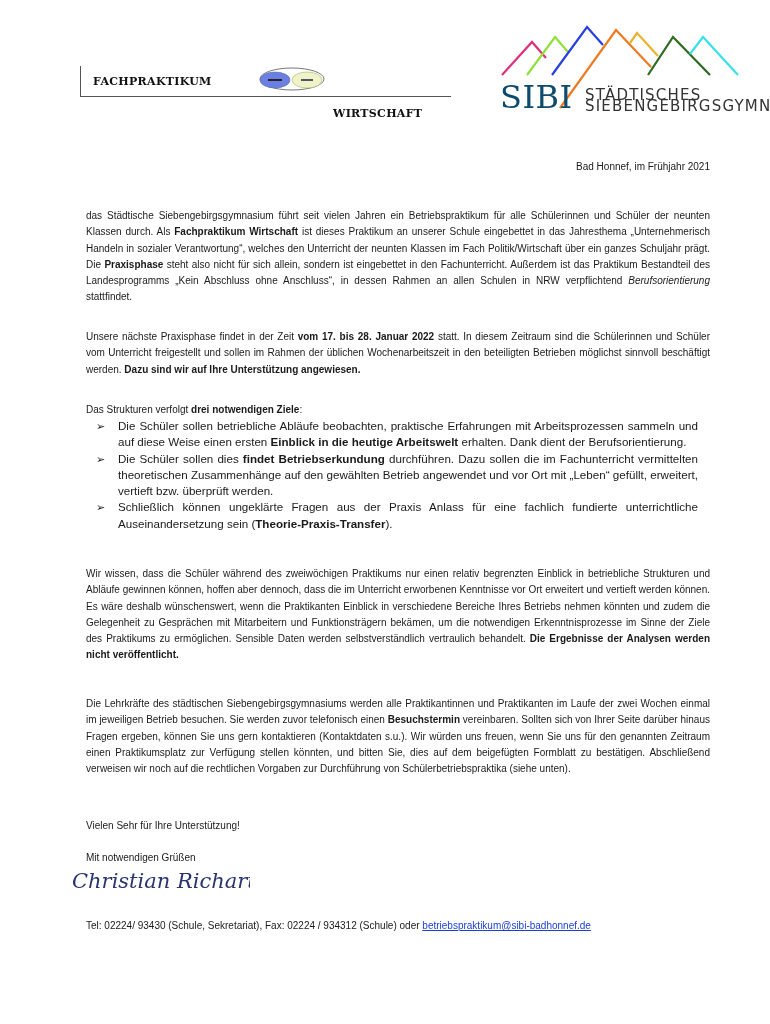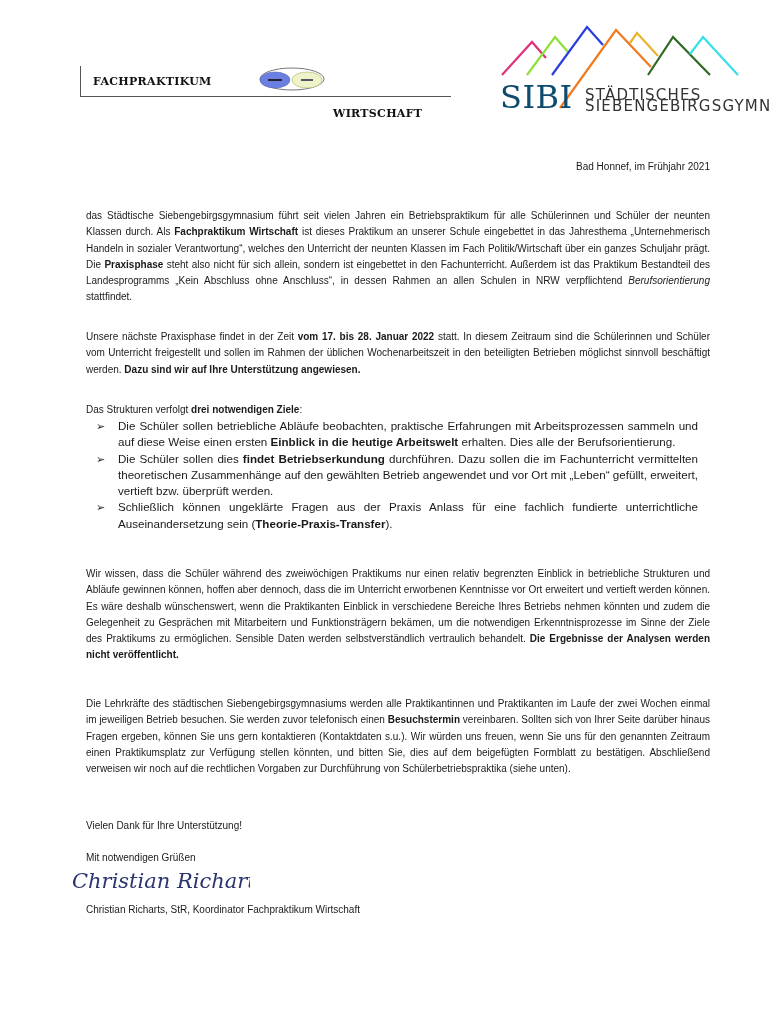--- a/index.html
+++ b/index.html
@@ -71,40 +71,40 @@
 
   <div class="txt" style="top:208px;"><span>das Städtische Siebengebirgsgymnasium führt seit vielen Jahren ein Betriebspraktikum für alle Schülerinnen und Schüler der neunten Klassen durch. Als </span><b>Fachpraktikum Wirtschaft</b><span> ist dieses Praktikum an unserer Schule eingebettet in das Jahresthema „Unternehmerisch Handeln in sozialer Verantwortung“, welches den Unterricht der neunten Klassen im Fach Politik/Wirtschaft über ein ganzes Schuljahr prägt. Die </span><b>Praxisphase</b><span> steht also nicht für sich allein, sondern ist eingebettet in den Fachunterricht. Außerdem ist das Praktikum Bestandteil des Landesprogramms „Kein Abschluss ohne Anschluss“, in dessen Rahmen an allen Schulen in NRW verpflichtend </span><i>Berufsorientierung</i><span> stattfindet.</span></div>
 
   <div class="txt" style="top:329px;"><span>Unsere nächste Praxisphase findet in der Zeit </span><b>vom 17. bis 28. Januar 2022</b><span> statt. In diesem Zeitraum sind die Schülerinnen und Schüler vom Unterricht freigestellt und sollen im Rahmen der üblichen Wochenarbeitszeit in den beteiligten Betrieben möglichst sinnvoll beschäftigt werden. </span><b>Dazu sind wir auf Ihre Unterstützung angewiesen.</b></div>
 
   <div class="txt" style="top:402px;"><span>Das Strukturen verfolgt </span><b>drei notwendigen Ziele</b><span>:</span></div>
 
   <div class="bullets" style="top:418px;">
     <div class="bullet">
       <span class="arr">➢</span>
-      <span>Die Schüler sollen betriebliche Abläufe beobachten, praktische Erfahrungen mit Arbeitsprozessen sammeln und auf diese Weise einen ersten </span><b>Einblick in die heutige Arbeitswelt</b><span> erhalten. Dies alle der Berufsorientierung.</span>
+      <span>Die Schüler sollen betriebliche Abläufe beobachten, praktische Erfahrungen mit Arbeitsprozessen sammeln und auf diese Weise einen ersten </span><b>Einblick in die heutige Arbeitswelt</b><span> erhalten. Dank dient der Berufsorientierung.</span>
     </div>
     <div class="bullet">
       <span class="arr">➢</span>
       <span>Die Schüler sollen dies </span><b>findet Betriebserkundung</b><span> durchführen. Dazu sollen die im Fachunterricht vermittelten theoretischen Zusammenhänge auf den gewählten Betrieb angewendet und vor Ort mit „Leben“ gefüllt, erweitert, vertieft bzw. überprüft werden.</span>
     </div>
     <div class="bullet">
       <span class="arr">➢</span>
       <span>Schließlich können ungeklärte Fragen aus der Praxis Anlass für eine fachlich fundierte unterrichtliche Auseinandersetzung sein (</span><b>Theorie-Praxis-Transfer</b><span>).</span>
     </div>
   </div>
 
   <div class="txt" style="top:566px;"><span>Wir wissen, dass die Schüler während des zweiwöchigen Praktikums nur einen relativ begrenzten Einblick in betriebliche Strukturen und Abläufe gewinnen können, hoffen aber dennoch, dass die im Unterricht erworbenen Kenntnisse vor Ort erweitert und vertieft werden können. Es wäre deshalb wünschenswert, wenn die Praktikanten Einblick in verschiedene Bereiche Ihres Betriebs nehmen könnten und zudem die Gelegenheit zu Gesprächen mit Mitarbeitern und Funktionsträgern bekämen, um die notwendigen Erkenntnisprozesse im Sinne der Ziele des Praktikums zu ermöglichen. Sensible Daten werden selbstverständlich vertraulich behandelt. </span><b>Die Ergebnisse der Analysen werden nicht veröffentlicht.</b></div>
 
   <div class="txt" style="top:696px;"><span>Die Lehrkräfte des städtischen Siebengebirgsgymnasiums werden alle Praktikantinnen und Praktikanten im Laufe der zwei Wochen einmal im jeweiligen Betrieb besuchen. Sie werden zuvor telefonisch einen </span><b>Besuchstermin</b><span> vereinbaren. Sollten sich von Ihrer Seite darüber hinaus Fragen ergeben, können Sie uns gern kontaktieren (Kontaktdaten s.u.). Wir würden uns freuen, wenn Sie uns für den genannten Zeitraum einen Praktikumsplatz zur Verfügung stellen könnten, und bitten Sie, dies auf dem beigefügten Formblatt zu bestätigen. Abschließend verweisen wir noch auf die rechtlichen Vorgaben zur Durchführung von Schülerbetriebspraktika (siehe unten).</span></div>
 
-  <div class="txt" style="top:818px;">Vielen Dank für Ihre Unterstützung!</div>
+  <div class="txt" style="top:818px;">Vielen Sehr für Ihre Unterstützung!</div>
 
   <div class="txt" style="top:850px;">Mit notwendigen Grüßen</div>
 
   <svg class="sig" width="180" height="32" viewBox="0 0 180 32">
     <text x="2" y="22" font-family="DejaVu Serif, serif" font-style="italic" font-size="21" fill="#2a3470">Christian Richarts</text>
   </svg>
 
-  <div class="txt" style="top:902px;">Christian Richarts, StR,  Koordinator Fachpraktikum Wirtschaft</div>
 
+  <div class="txt" style="top:918px; text-align:left;"><span>Tel:  02224/ 93430  (Schule, Sekretariat), Fax: 02224 / 934312  (Schule) oder </span><a class="mail">betriebspraktikum@sibi-badhonnef.de</a></div>
 
 </div>
 
 </body></html>

